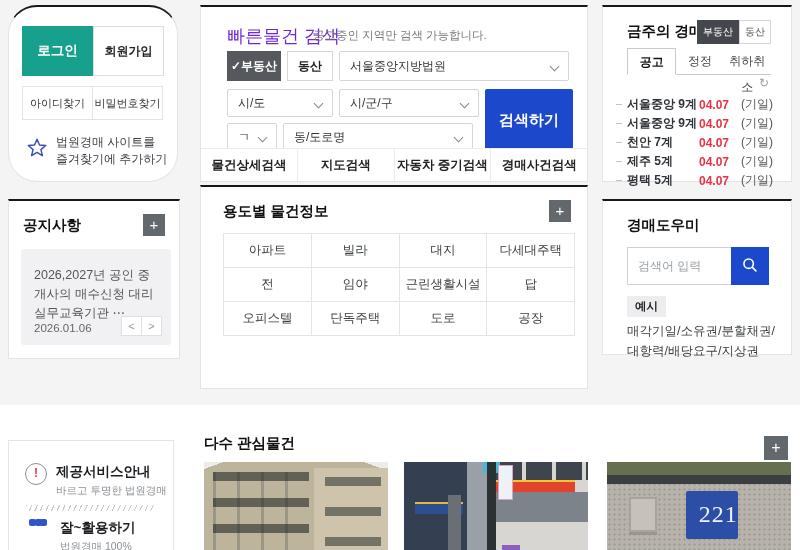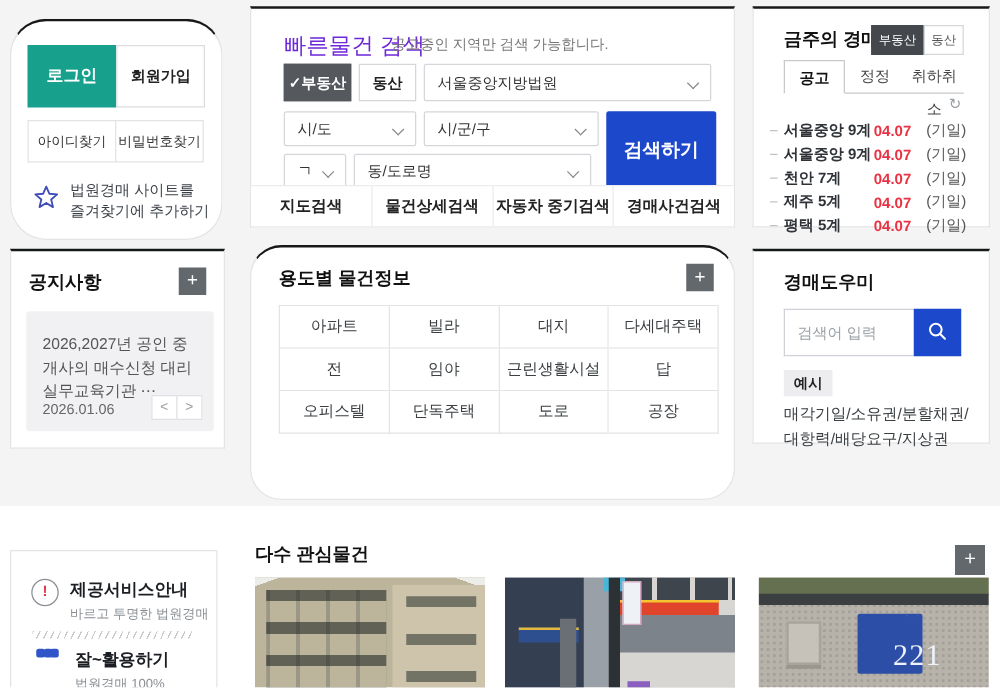--- a/index.html
+++ b/index.html
@@ -9,21 +9,21 @@
     position: relative; width: 800px; height: 550px; overflow: hidden;
     background: linear-gradient(to bottom, #f4f4f5 0px, #f4f4f5 405px, #ffffff 405px);
   }
   .panel {
     position: absolute; background:#fff;
     border: 1px solid #e4e4e7; border-top: 2px solid #17181a;
   }
   button { font-family: inherit; cursor: pointer; background:none; border:none; }
 
   
-  #p-login { left:8px; top:15px; width:170px; height:177px;border-radius:29px; }
+  #p-login { left:8px; top:5px; width:170px; height:177px;border-radius:29px; }
   .login-row { position:absolute; left:13px; top:19px; display:flex; }
   .btn-login { width:71px; height:50px; background:var(--teal,#17a08c); color:#fff; font-weight:bold; font-size:13.5px; }
   .btn-signup { width:71px; height:50px; background:#fff; border:1px solid #dddde0; color:#222; font-weight:bold; font-size:12px; }
   .find-row { position:absolute; left:13px; top:79px; display:flex; }
   .btn-find { width:71px; height:34px; background:#fff; border:1px solid #e3e3e6; font-size:11px; color:#333; }
   .btn-find + .btn-find { margin-left:-1px; }
   .fav { position:absolute; left:17px; top:127px; display:flex; gap:8px; align-items:flex-start; cursor:pointer; }
   .fav svg { display:block; margin-top:3px; }
   .fav-text { font-size:12px; line-height:17px; color:#3a3f46; }
 
@@ -79,21 +79,21 @@
   .n-card { position:absolute; left:12px; top:48px; right:8px; bottom:13px;
             background:#f1f1f3; border-radius:3px; padding:17px 13px; cursor:pointer; }
   .n-text { font-size:12.5px; line-height:19px; color:#555; }
   .n-date { position:absolute; left:13px; bottom:11px; font-size:11.5px; color:#666; }
   .n-arrows { position:absolute; right:9px; bottom:9px; display:flex; }
   .n-arrow { width:21px; height:20px; background:#fff; border:1px solid #e0e0e3; color:#999;
              font-size:11px; line-height:18px; text-align:center; }
   .n-arrow + .n-arrow { margin-left:-1px; }
 
   
-  #p-usage { left:200px; top:196px; width:388px; height:204px;border-radius:25px; }
+  #p-usage { left:200px; top:185px; width:388px; height:204px; }
   #p-usage .sec-title { left:22px; }
   #p-usage .plus-btn { right:16px; top:13px; }
   .u-grid { position:absolute; left:22px; top:46px; width:352px;
             display:grid; grid-template-columns:repeat(4,1fr);
             border-top:1px solid #e4e4e7; border-left:1px solid #e4e4e7; }
   .u-cell { height:34px; border-right:1px solid #e4e4e7; border-bottom:1px solid #e4e4e7;
             display:flex; align-items:center; justify-content:center;
             font-size:12.5px; color:#3c4043; background:#fff; cursor:pointer; }
 
   
@@ -149,21 +149,21 @@
   .ph2-orange { left:0; top:42%; width:86%; height:11%; background:#e0452b; border-top:2px solid #f4c531; }
   .ph2-store { left:0; bottom:0; width:100%; height:28%; background:#7d838b; }
   .ph2-whitesign { left:51%; top:3%; width:8%; height:32%; background:#eef1f5; border:1px solid #d3a7c0; }
   .ph2-purple { left:53%; bottom:10%; width:10%; height:15%; background:#8a5fc0; }
   #ph3 { left:607px; background:radial-gradient(rgba(90,90,85,.22) 1px, transparent 1.2px) 0 0/5px 5px, #b7b3ab; }
   .ph3-foliage { top:0; left:0; width:100%; height:13%; background:#64704f; }
   .ph3-roof { top:12%; left:0; width:100%; height:8%; background:#3c3f41; }
   .ph3-relief { left:12%; top:32%; width:15%; height:32%; background:#c6c2ba;
                 border:2px solid #a8a49c; box-shadow:0 3px 0 #9a968e; }
   .ph3-plaque { left:43%; top:26%; width:28%; height:44%; background:#2c4ea6; border-radius:2px;
-                display:flex; flex-direction:column; align-items:center; justify-content:space-between;padding-left:44px; }
+                display:flex; flex-direction:row; align-items:center; justify-content:flex-end;padding-left:44px; }
   .ph3-dots { width:26px; height:3px; margin-bottom:2px;
               background:radial-gradient(#dfe6f5 1px, transparent 1.2px) 0 0/9px 3px; }
   .ph3-num { color:#eef2fb; font-size:24px; font-family:"Liberation Serif", serif; letter-spacing:1px; }
 </style>
 </head>
 <body>
 
 <div class="page" style="--teal:#17a08c; --blue:#1c48cb; --red:#e83344;">
 
   <section class="panel" id="p-login">
@@ -199,22 +199,22 @@
     <div class="q-row q-row2">
       <div class="sel sel-sido">시/도</div>
       <div class="sel sel-sgg">시/군/구</div>
     </div>
     <div class="q-row q-row3">
       <div class="sel sel-cons">ㄱ</div>
       <div class="sel sel-dong">동/도로명</div>
     </div>
     <button class="q-search-btn">검색하기</button>
     <div class="q-tabs">
+      <button class="q-tab">물건상세검색</button>
       <button class="q-tab">지도검색</button>
-      <button class="q-tab">물건상세검색</button>
       <button class="q-tab">자동차 중기검색</button>
       <button class="q-tab">경매사건검색</button>
     </div>
   </section>
 
   <section class="panel" id="p-schedule">
     <div class="s-title">금주의 경매일정</div>
     <div class="s-badges">
       <button class="badge active">부동산</button>
       <button class="badge">동산</button>

